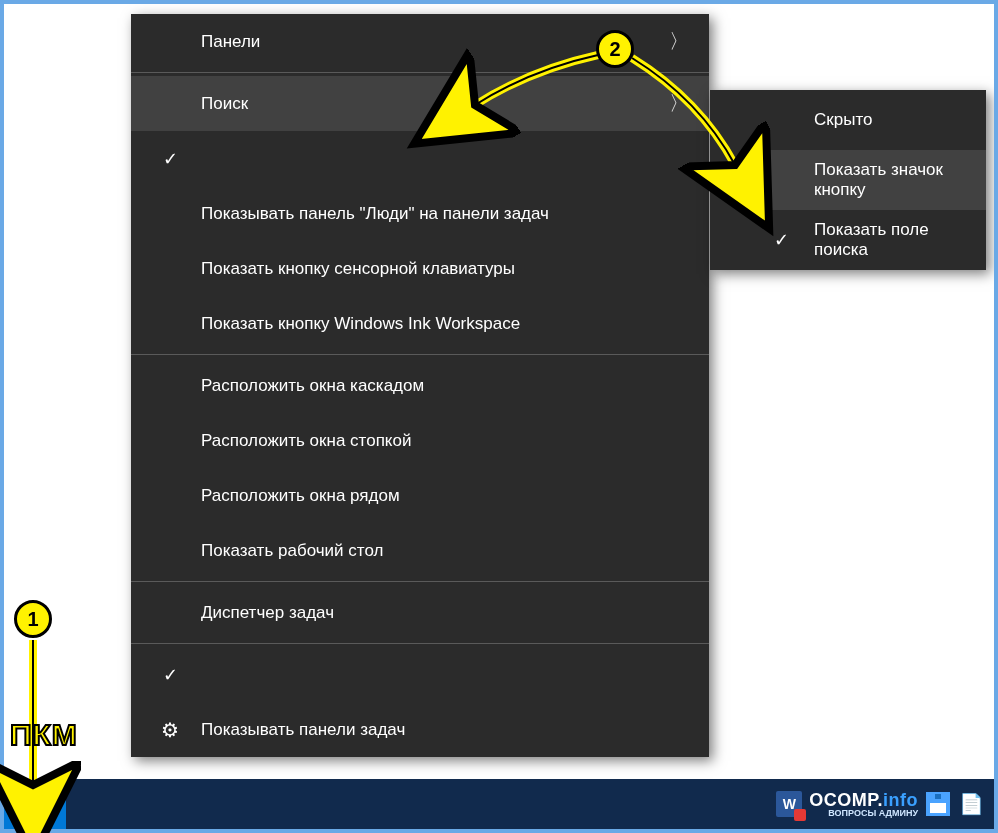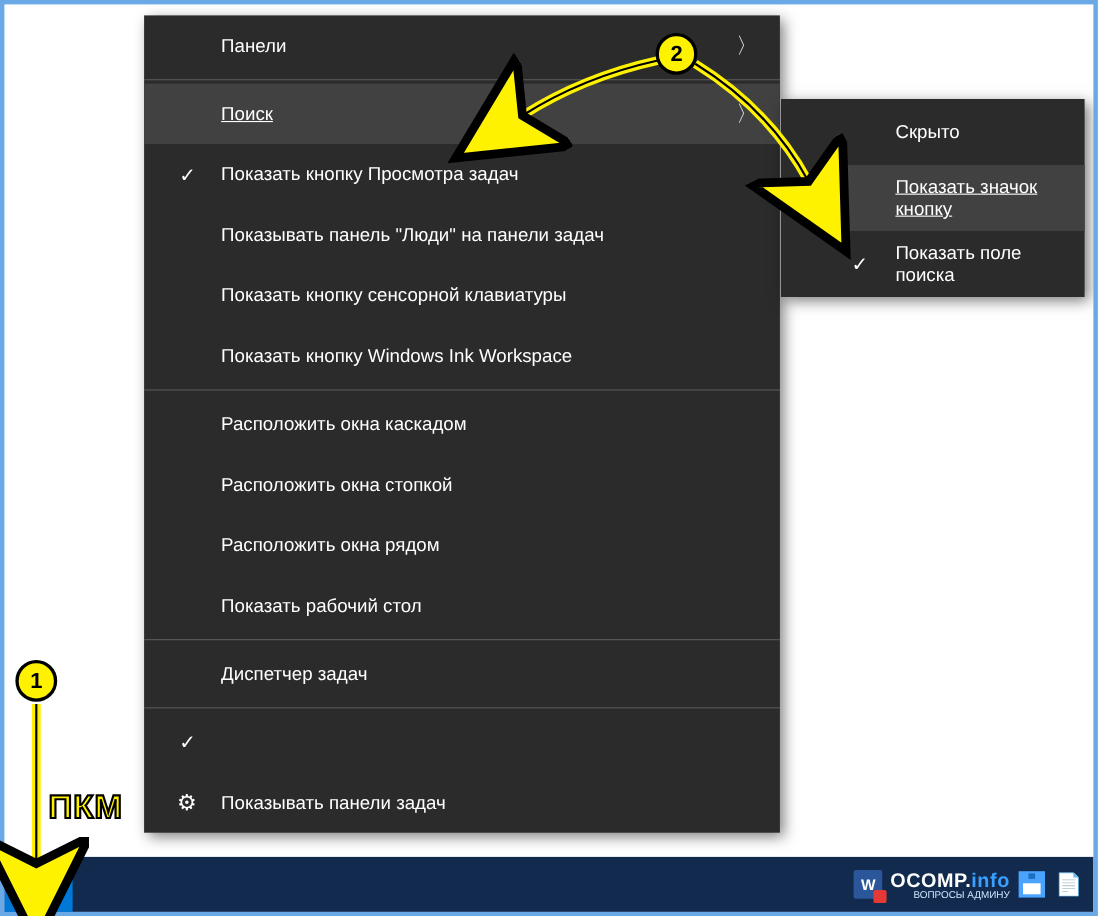--- a/index.html
+++ b/index.html
@@ -51,21 +51,21 @@
     display: flex;
     align-items: center;
     gap: 6px;
   }
   .tb-icon { width: 28px; height: 28px; display:flex; align-items:center; justify-content:center; font-size: 20px; color:#fff; }
   .word-icon { background:#2b579a; color:#fff; font-weight:bold; font-size:14px; width:26px; height:26px; display:flex; align-items:center; justify-content:center; border-radius:2px; position:relative;}
   .word-icon::after{content:""; position:absolute; right:-4px; bottom:-4px; width:12px; height:12px; background:#e53935; border-radius:2px;}
   .ocomp-logo { color:#fff; font-weight: bold; font-size: 16px; display:flex; flex-direction:column; line-height:1; align-items:flex-end;}
   .ocomp-logo .top { font-size: 18px; letter-spacing: .5px;}
   .ocomp-logo .top .i { color:#3aa0ff; }
-  .ocomp-logo .bot { font-size: 9px; font-weight:normal; color:#cfe6ff;}
+  .ocomp-logo .bot { font-size: 9px; font-weight:bold; color:#cfe6ff;}
   .floppy { background:#4aa3ff; width:24px;height:24px; position:relative;}
   .floppy::before{content:""; position:absolute; left:4px; bottom:3px; width:16px; height:10px; background:#fff;}
   .floppy::after{content:""; position:absolute; left:9px; top:2px; width:6px; height:5px; background:#1b6fbf;}
   
   .menu {
     position: absolute;
     left: 131px;
     top: 14px;
     width: 578px;
     background: #2b2b2b;
@@ -76,21 +76,21 @@
   .menu-item {
     height: 55px;
     display: flex;
     align-items: center;
     padding-left: 70px;
     padding-right: 18px;
     font-size: 17px;
     position: relative;
     cursor: default;
   }
-  .menu-item.highlight { background: #414141; text-decoration: underline; }
+  .menu-item.highlight { background: #414141; }
   .menu-sep { height: 1px; background: #5a5a5a; margin: 3px 0; }
   .check { position:absolute; left:32px; font-size:18px; }
   .gear { position:absolute; left:30px; font-size:20px; }
   .chevron { position:absolute; right:20px; font-size:20px; color:#e0e0e0; }
   .submenu {
     position: absolute;
     left: 710px;
     top: 90px;
     width: 276px;
     background: #2b2b2b;
@@ -113,21 +113,20 @@
   .pkm-label {
     position: absolute;
     left: 10px; top: 718px;
     font-size: 30px;
     font-weight: 900;
     color: #fff200;
     -webkit-text-stroke: 2px #000;
     font-family: Arial, sans-serif;
     z-index: 50;
     letter-spacing: 1px;
-    margin-left: 34px;
   }
   svg.arrows { position:absolute; left:0; top:0; z-index:45; pointer-events:none; }
 </style>
 </head>
 <body>
 
 <div class="white-bg"></div>
 
 <div class="taskbar">
   <div class="start-btn">
@@ -158,21 +157,20 @@
     <span>Панели</span>
     <span class="chevron">〉</span>
   </div>
   <div class="menu-sep"></div>
   <div class="menu-item highlight">
     <span>Поиск</span>
     <span class="chevron">〉</span>
   </div>
   <div class="menu-item">
     <span class="check">✓</span>
-    <span>Показать кнопку Просмотра задач</span>
   </div>
   <div class="menu-item">
     <span>Показывать панель "Люди" на панели задач</span>
   </div>
   <div class="menu-item">
     <span>Показать кнопку сенсорной клавиатуры</span>
   </div>
   <div class="menu-item">
     <span>Показать кнопку Windows Ink Workspace</span>
   </div>

